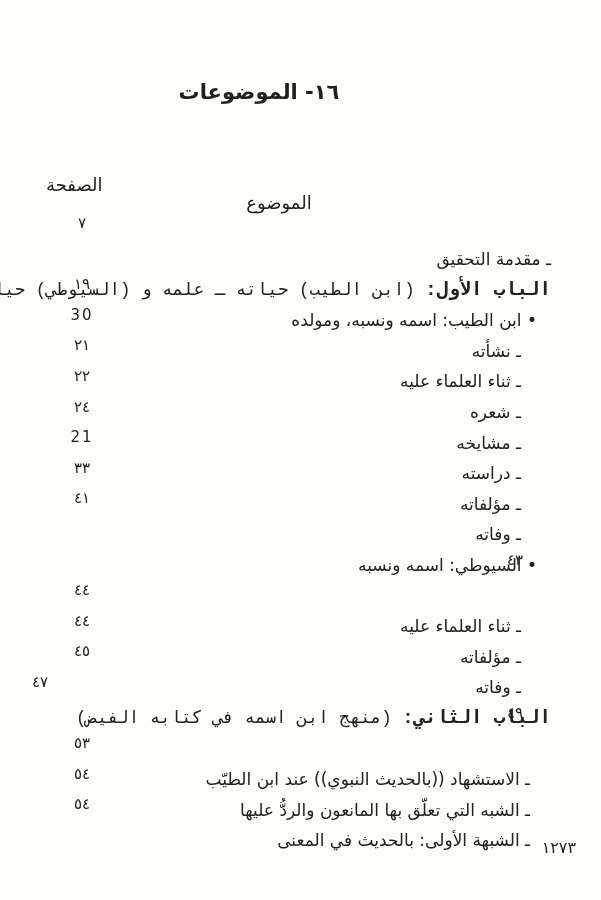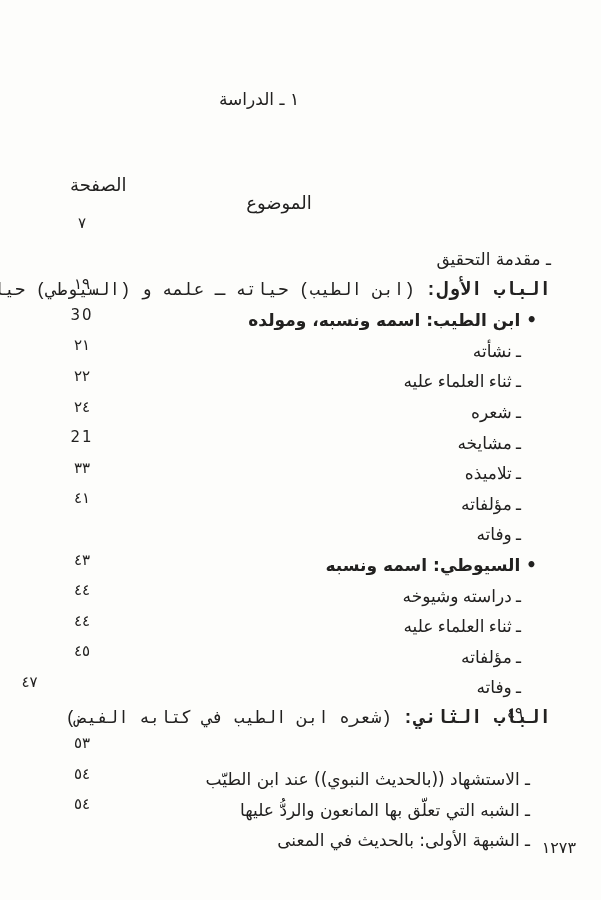--- a/index.html
+++ b/index.html
@@ -25,57 +25,56 @@
   .doc-subtitle {
     margin-top:9px; font-size:17px;
   }
   .col-header-topic {
     position:absolute; top:192px; left:0; width:558px;
     text-align:center; font-size:18px;
   }
   .col-header-page {
     position:absolute; top:174px; left:46px;
     font-size:18px;
-    margin-left:24px;
   }
   .toc {
     position:absolute; top:211px; right:50px; left:46px;
   }
   .toc-row {
     display:flex; direction:rtl; align-items:flex-start;
     height:30.6px;
   }
   .topic {
     flex:1 1 auto; text-align:start;
     font-size:17px; line-height:25px;
     white-space:nowrap;
     margin-top:36px;
   }
   .pnum {
     flex:0 0 72px; text-align:center;
     font-size:15px; line-height:25px;
     letter-spacing:2px;
   }
-  .lvl-bullet .topic { padding-right:14px;font-weight:bold; }
-  .lvl-dash   .topic { padding-right:30px;font-family:Liberation Serif, serif; }
+  .lvl-bullet .topic { padding-right:14px; }
+  .lvl-dash   .topic { padding-right:30px; }
   .lvl-dash2  .topic { padding-right:21px; }
   .chapter .topic { font-size:17.5px;font-family:Liberation Mono, monospace; }
   .chapter-prefix { font-weight:bold; font-size:19px; }
   .footer-folio {
     position:absolute; top:838px; left:0; width:576px;
     font-size:16px; letter-spacing:2px;
   }
 </style>
 </head>
 <body>
 
 <div class="page">
 
   <div class="title-block">
-    <div class="doc-subtitle">١ ـ الدراسة</div>
+    <div class="doc-title">١٦- الموضوعات</div>
   </div>
 
   <div class="col-header-topic">الموضوع</div>
   <div class="col-header-page">الصفحة</div>
 
   <div class="toc">
 
     <div class="toc-row">
       <div class="topic">ـ مقدمة التحقيق</div>
       <div class="pnum">٧</div>
@@ -105,61 +104,60 @@
       <div class="topic">ـ شعره</div>
       <div class="pnum">٢٢</div>
     </div>
 
     <div class="toc-row lvl-dash">
       <div class="topic">ـ مشايخه</div>
       <div class="pnum">٢٤</div>
     </div>
 
     <div class="toc-row lvl-dash">
-      <div class="topic">ـ تلاميذه</div>
+      <div class="topic">ـ دراسته</div>
       <div class="pnum">21</div>
     </div>
 
     <div class="toc-row lvl-dash">
       <div class="topic">ـ مؤلفاته</div>
       <div class="pnum">٣٣</div>
     </div>
 
     <div class="toc-row lvl-dash">
       <div class="topic">ـ وفاته</div>
       <div class="pnum">٤١</div>
     </div>
 
     <div class="toc-row lvl-bullet">
       <div class="topic">• السيوطي: اسمه ونسبه</div>
       <div class="pnum"></div>
     </div>
 
     <div class="toc-row lvl-dash">
-      <div class="topic">ـ دراسته وشيوخه</div>
       <div class="pnum">٤٣</div>
     </div>
 
     <div class="toc-row lvl-dash">
       <div class="topic">ـ ثناء العلماء عليه</div>
       <div class="pnum">٤٤</div>
     </div>
 
     <div class="toc-row lvl-dash">
       <div class="topic">ـ مؤلفاته</div>
       <div class="pnum">٤٤</div>
     </div>
 
     <div class="toc-row lvl-dash">
       <div class="topic">ـ وفاته</div>
       <div class="pnum">٤٥</div>
     </div>
 
     <div class="toc-row chapter">
-      <div class="topic"><span class="chapter-prefix">الباب الثاني:</span><span> (شعره ابن الطيب في كتابه الفيض)</span></div>
+      <div class="topic"><span class="chapter-prefix">الباب الثاني:</span><span> (منهج ابن اسمه في كتابه الفيض)</span></div>
       <div class="pnum">٤٧</div>
     </div>
 
     <div class="toc-row lvl-dash2">
       <div class="pnum">٤٩</div>
     </div>
 
     <div class="toc-row lvl-dash2">
       <div class="topic">ـ الاستشهاد ((بالحديث النبوي)) عند ابن الطيّب</div>
       <div class="pnum">٥٣</div>

